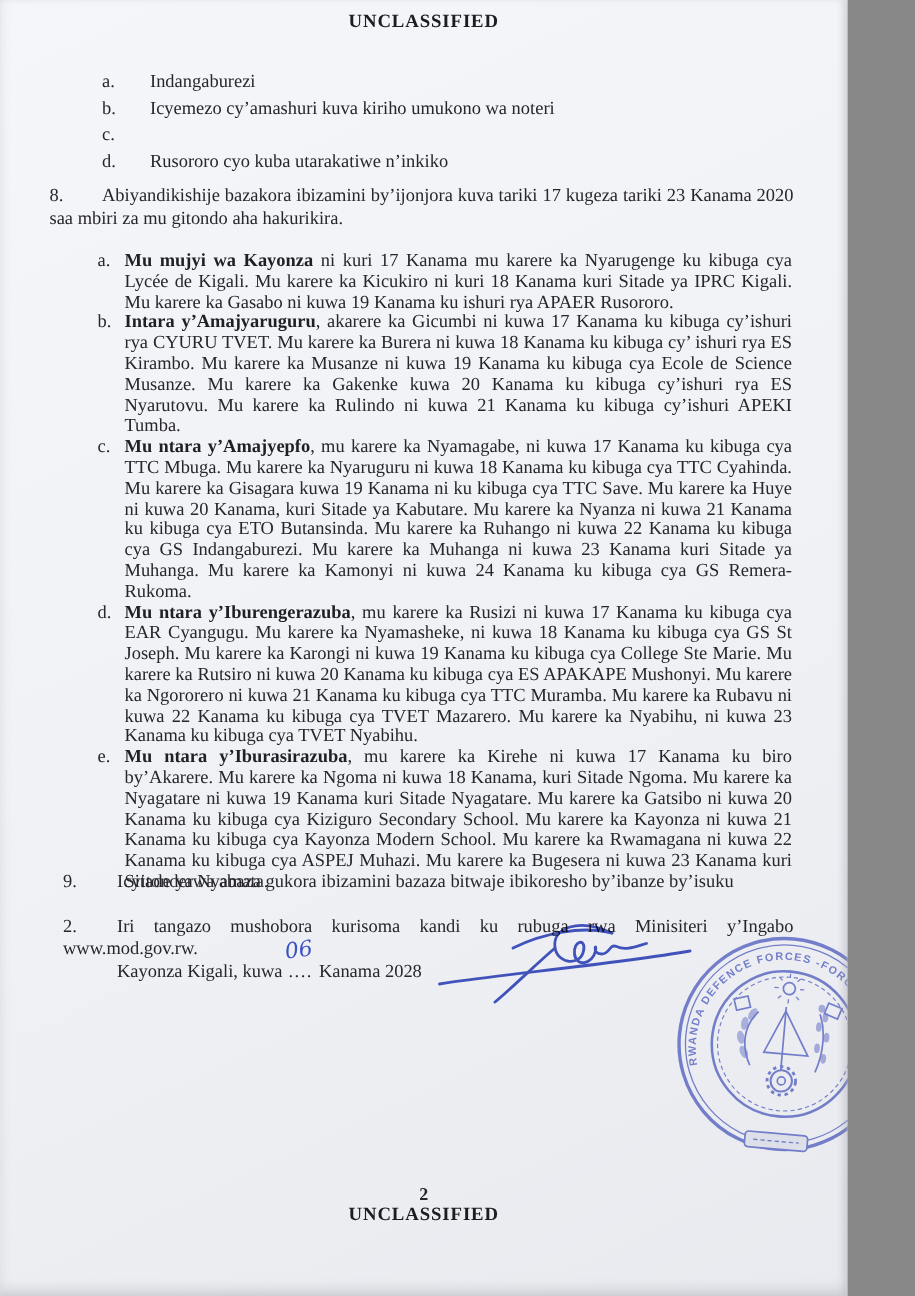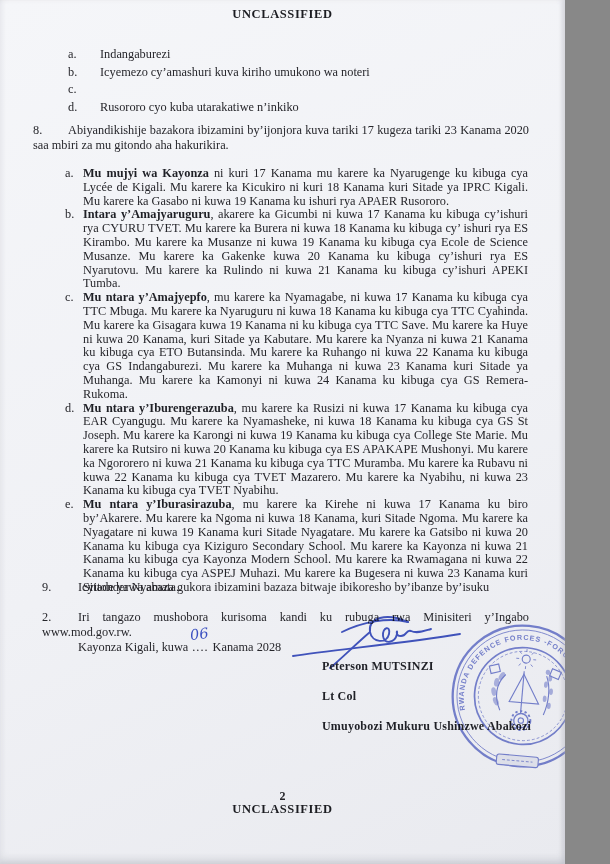--- a/index.html
+++ b/index.html
@@ -97,25 +97,20 @@
 
   <svg class="signature" viewBox="0 0 175 62" aria-hidden="true">
     <g fill="none" stroke="var(--ink)" stroke-width="1.9" stroke-linecap="round" opacity=".95">
       <path d="M3,46 C40,40 118,33 170,24"></path>
       <path d="M52,22 C72,12 98,7 118,12"></path>
       <path d="M118,12 C96,2 78,8 80,22 C82,33 97,34 99,24 C101,15 92,17 93,26 C94,35 105,33 107,24 C108,17 104,26 111,26 C117,26 116,19 121,21 C127,24 134,21 141,19"></path>
       <path d="M80,22 C66,34 52,48 40,58"></path>
     </g>
   </svg>
 
-  <div class="sigblock">
-    <div>Peterson MUTSINZI</div>
-    <div>Lt Col</div>
-    <div>Umuyobozi Mukuru Ushinzwe Abakozi</div>
-  </div>
 
   <svg class="stamp" viewBox="0 0 160 160" aria-hidden="true">
     <g fill="none" stroke="var(--stamp)" stroke-width="1.2">
       <circle cx="80" cy="80" r="74" stroke-width="2.4"></circle>
       <circle cx="80" cy="80" r="69.5" stroke-width="0.9"></circle>
       <circle cx="80" cy="80" r="51" stroke-width="1.8"></circle>
       <circle cx="80" cy="80" r="47" stroke-width="0.8" stroke-dasharray="3 2.2"></circle>
       <rect x="58" y="143" width="44" height="11" rx="2.5" fill="#eef0f6"></rect>
       <line x1="64" y1="148.5" x2="96" y2="148.5" stroke-width="0.9" stroke-dasharray="3 2"></line>
       <circle cx="80" cy="41" r="4.2"></circle>

